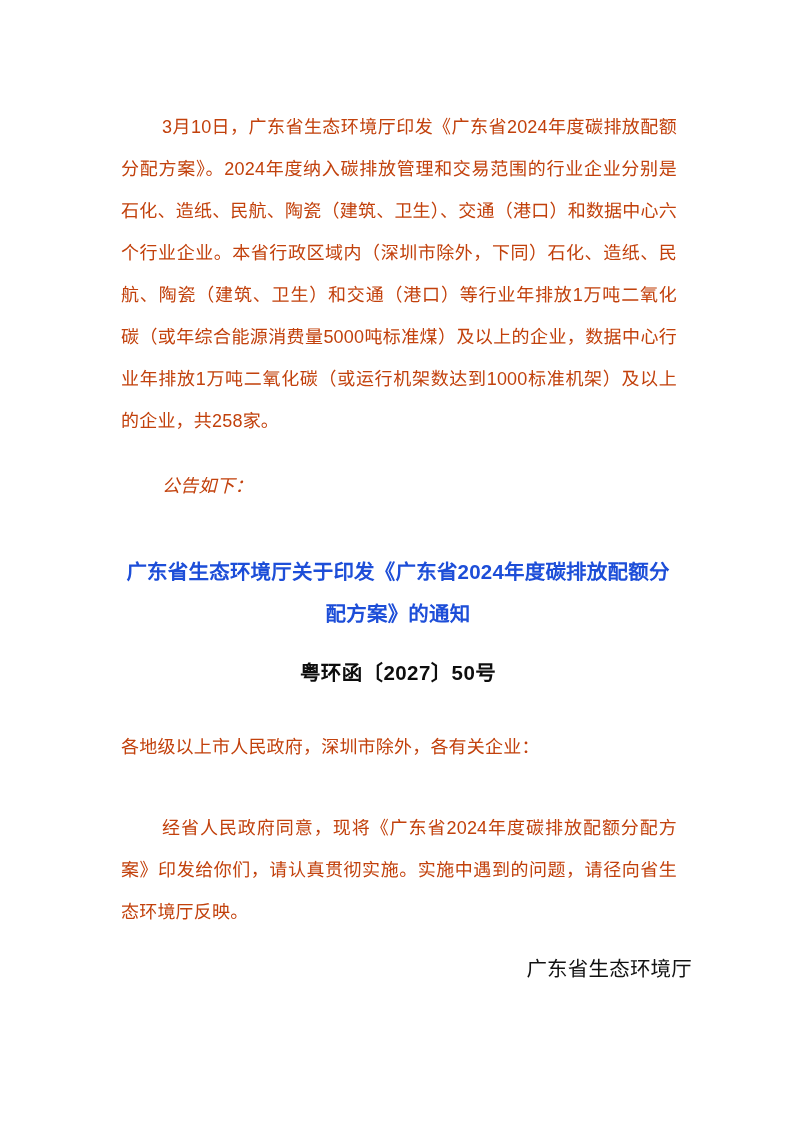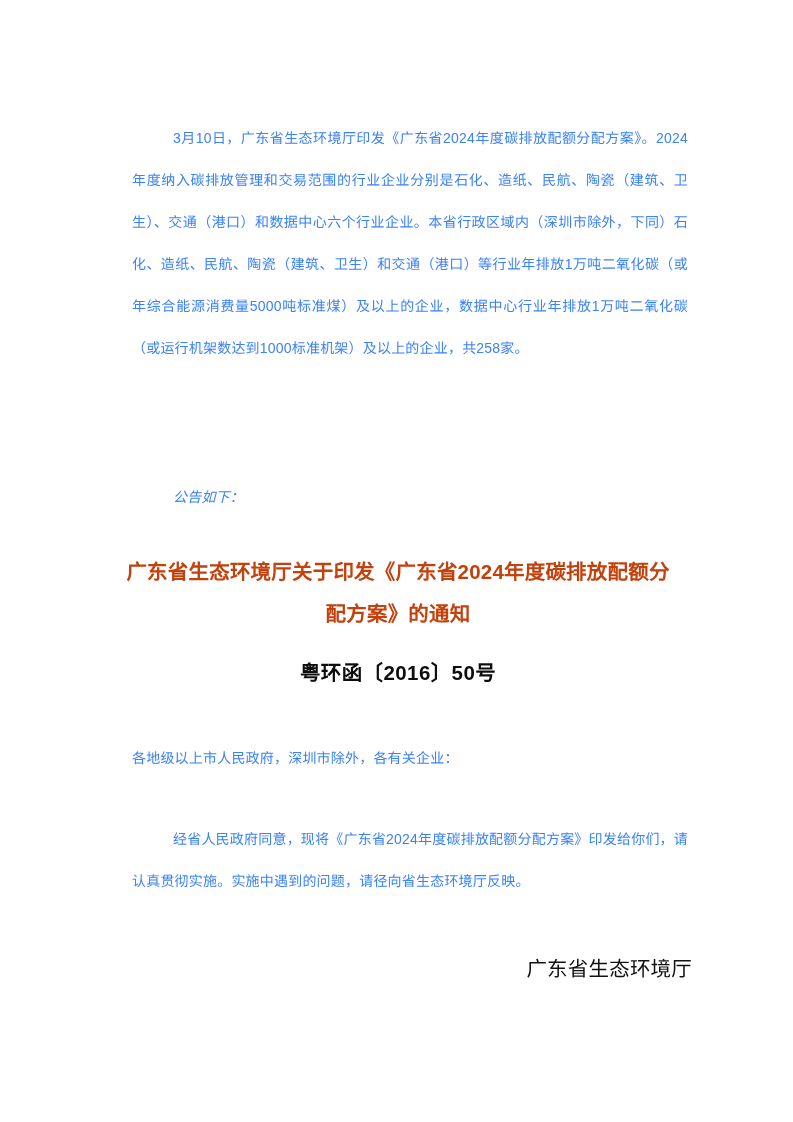--- a/index.html
+++ b/index.html
@@ -29,27 +29,27 @@
 
   
   .doc-body {
     position: absolute;
     left: 120px;
     top: 0;
     width: 556px;
   }
 
   .para {
-    font-size: 14px;
+    font-size: 18px;
     line-height: 42px;
     text-align: justify;
     text-justify: inter-ideograph;
     letter-spacing: 0.2px;
-    margin: 12px;
-    color: #3b82f6;
+    margin: 1px;
+    color: #c2410c;
     font-weight: 400;
   }
 
   .para.indent {
     text-indent: 41px;
   }
 
   
   .p-lead {
     position: absolute;
@@ -71,21 +71,21 @@
   .doc-title {
     position: absolute;
     top: 537px;
     left: 0;
     width: 556px;
     font-size: 20.5px;
     line-height: 42px;
     font-weight: 700;
     text-align: center;
     letter-spacing: 0.2px;
-    color: #c2410c;
+    color: #1d4ed8;
   }
 
   
   .doc-number {
     position: absolute;
     top: 652px;
     left: 0;
     width: 556px;
     font-size: 20.5px;
     line-height: 42px;
@@ -129,21 +129,21 @@
 
 <div class="page">
   <div class="doc-body">
 
     <p class="para indent p-lead">3月10日，广东省生态环境厅印发《广东省2024年度碳排放配额分配方案》。2024年度纳入碳排放管理和交易范围的行业企业分别是石化、造纸、民航、陶瓷（建筑、卫生）、交通（港口）和数据中心六个行业企业。本省行政区域内（深圳市除外，下同）石化、造纸、民航、陶瓷（建筑、卫生）和交通（港口）等行业年排放1万吨二氧化碳（或年综合能源消费量5000吨标准煤）及以上的企业，数据中心行业年排放1万吨二氧化碳（或运行机架数达到1000标准机架）及以上的企业，共258家。</p>
 
     <p class="para indent p-announce">公告如下：</p>
 
     <h1 class="doc-title">广东省生态环境厅关于印发《广东省2024年度碳排放配额分配方案》的通知</h1>
 
-    <div class="doc-number">粤环函〔2016〕50号</div>
+    <div class="doc-number">粤环函〔2027〕50号</div>
 
     <p class="para p-recipients">各地级以上市人民政府，深圳市除外，各有关企业：</p>
 
     <p class="para indent p-main">经省人民政府同意，现将《广东省2024年度碳排放配额分配方案》印发给你们，请认真贯彻实施。实施中遇到的问题，请径向省生态环境厅反映。</p>
 
     <div class="signature">广东省生态环境厅</div>
 
   </div>
 </div>
 

